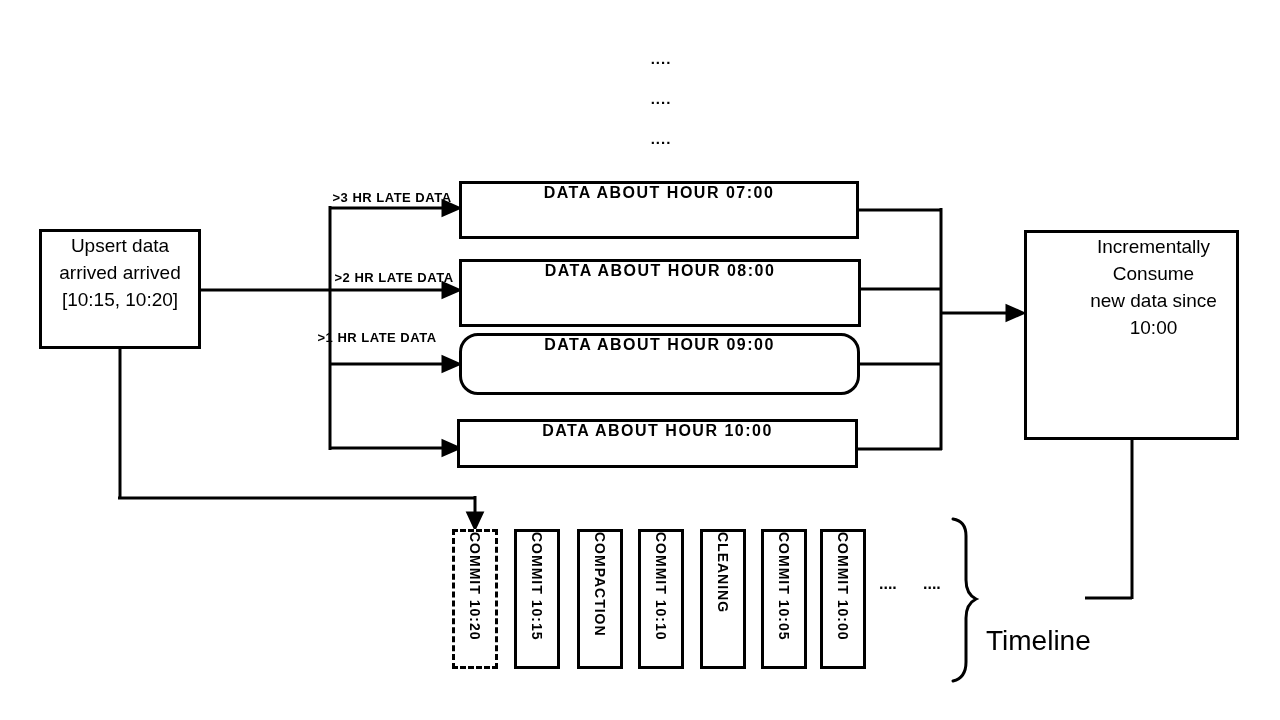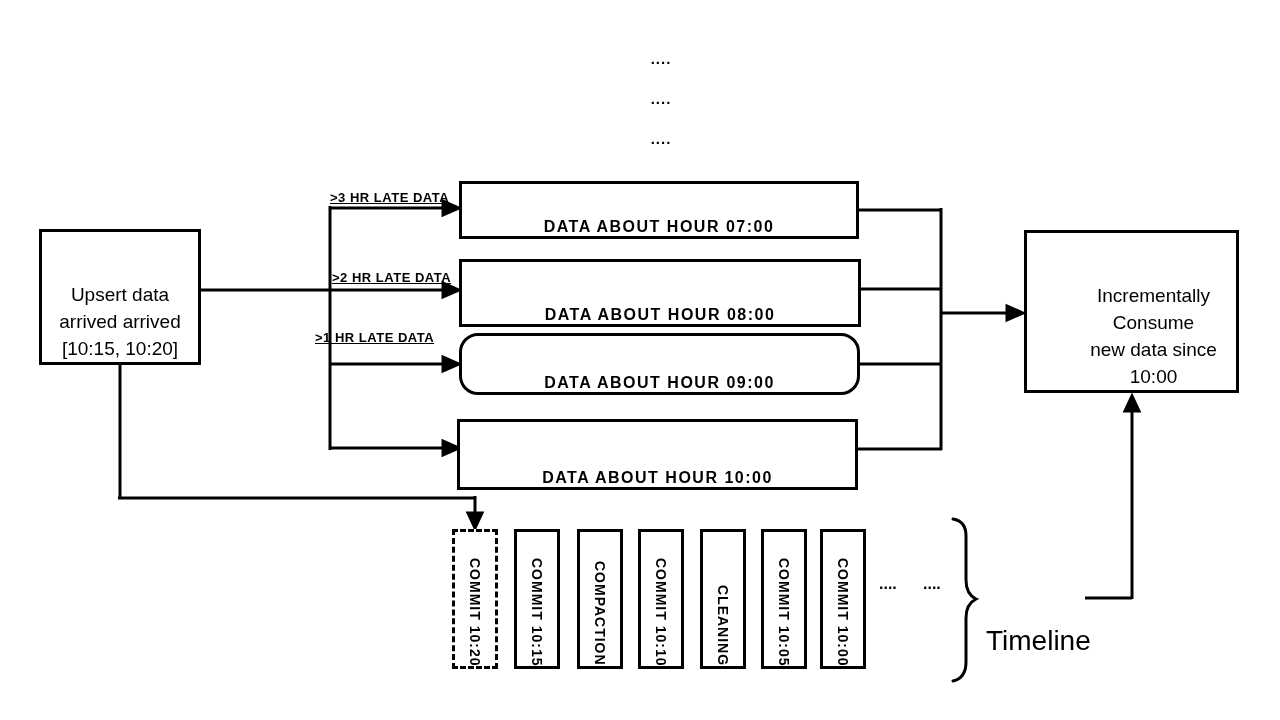--- a/index.html
+++ b/index.html
@@ -14,40 +14,39 @@
     height: 720px;
     background: var(--paper, #fff);
     overflow: hidden;
   }
   .svg-layer { position: absolute; left: 0; top: 0; }
   .box {
     position: absolute;
     border: 3px solid var(--ink, #000);
     background: var(--paper, #fff);
     display: flex;
-    align-items: flex-end;
+    align-items: flex-start;
     justify-content: center;
     text-align: center;
   }
   .note { font-size: 19px; line-height: 27px; }
   .data-box-label {
     font-weight: bold;
     font-size: 16px;
     letter-spacing: 1.5px;
     white-space: nowrap;
   }
   .late-label {
     position: absolute;
     font-weight: bold;
     font-size: 13px;
     letter-spacing: 0.5px;
-    text-align: left;
+    text-align: center;
     width: 124px;
     white-space: nowrap;
-    text-decoration: underline;
   }
   .vbox { width: 46px; height: 140px; }
   .vbox .vtext {
     writing-mode: vertical-rl;
     font-weight: bold;
     font-size: 14px;
     letter-spacing: 1px;
     white-space: nowrap;
   }
   .vbox.dashed { border-style: dashed; }
@@ -112,46 +111,46 @@
 
     <line x1="1085" y1="598" x2="1132" y2="598"></line>
     <line x1="1132" y1="599" x2="1132" y2="410"></line>
     <polygon points="1132,396 1125,411 1139,411" fill="#000"></polygon>
   </svg>
 
   <div class="dots-h" style="left:634px; top:50px;">....</div>
   <div class="dots-h" style="left:634px; top:90px;">....</div>
   <div class="dots-h" style="left:634px; top:130px;">....</div>
 
-  <div class="box note" style="left:39px; top:229px; width:162px; height:136px;">
+  <div class="box note" style="left:39px; top:229px; width:162px; height:120px;">
     <div>
       <div>Upsert data</div>
       <div>arrived arrived</div>
       <div>[10:15, 10:20]</div>
     </div>
   </div>
 
   <div class="late-label" style="left:330px; top:190px;">&gt;3 HR LATE DATA</div>
   <div class="late-label" style="left:332px; top:270px;">&gt;2 HR LATE DATA</div>
   <div class="late-label" style="left:315px; top:330px;">&gt;1 HR LATE DATA</div>
 
   <div class="box" style="left:459px; top:181px; width:400px; height:58px;">
     <span class="data-box-label">DATA ABOUT HOUR 07:00</span>
   </div>
   <div class="box" style="left:459px; top:259px; width:402px; height:68px;">
     <span class="data-box-label">DATA ABOUT HOUR 08:00</span>
   </div>
   <div class="box" style="left:459px; top:333px; width:401px; height:62px;border-radius:19px;">
     <span class="data-box-label">DATA ABOUT HOUR 09:00</span>
   </div>
-  <div class="box" style="left:457px; top:419px; width:401px; height:71px;">
+  <div class="box" style="left:457px; top:419px; width:401px; height:49px;">
     <span class="data-box-label">DATA ABOUT HOUR 10:00</span>
   </div>
 
-  <div class="box note" style="left:1024px; top:230px; width:215px; height:163px;padding-left:44px;">
+  <div class="box note" style="left:1024px; top:230px; width:215px; height:210px;padding-left:44px;">
     <div>
       <div>Incrementally Consume</div>
       <div>new data since 10:00</div>
     </div>
   </div>
 
   <div class="box vbox dashed" style="left:452px; top:529px;">
     <span class="vtext">COMMIT 10:20</span>
   </div>
   <div class="box vbox" style="left:514px; top:529px;">

